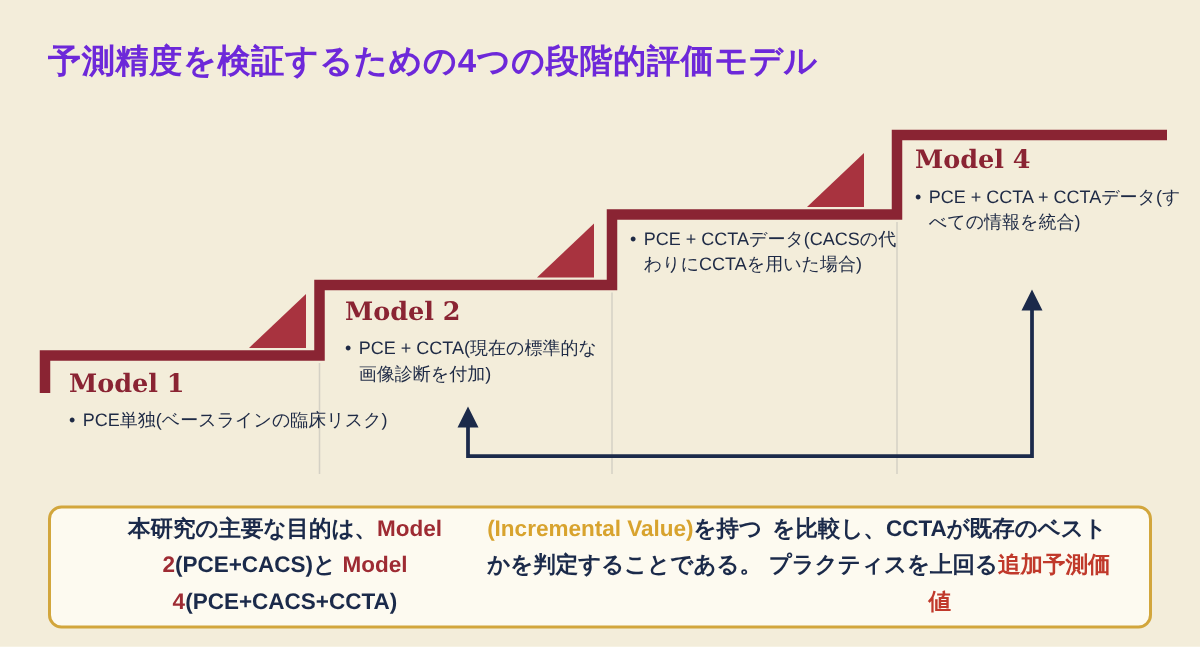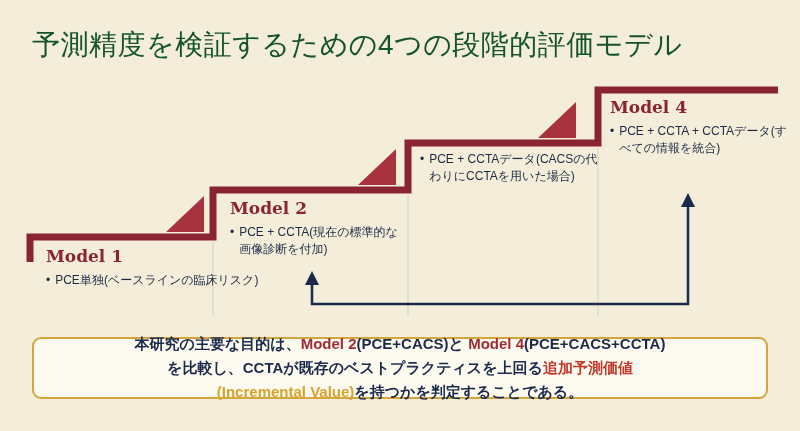--- a/index.html
+++ b/index.html
@@ -5,45 +5,45 @@
   html,body { margin:0; padding:0; }
   .slide {
     position:relative;
     width:800px; height:431px;
     background:#f3edda;
     overflow:hidden;
     font-family:"Liberation Sans", sans-serif;
   }
   .slide-title {
     position:absolute; left:32px; top:26px;
-    font-size:28px; font-weight:normal;
-    color:#14532d; letter-spacing:0.5px;
+    font-size:22px; font-weight:bold;
+    color:#6d28d9; letter-spacing:0.5px;
   }
   .stair-svg { position:absolute; left:0; top:0; }
   .model-block { position:absolute; }
   .model-heading {
     font-family:"DejaVu Serif","Liberation Serif",serif;
     font-weight:bold; font-size:17px; color:#8a2433;
     margin-bottom:6px;
   }
   .model-desc {
     display:flex; gap:5px;
     font-size:12px; line-height:1.45; color:#1e2a45;
   }
   .bullet { color:#1e2a45; flex:0 0 auto; }
   .m1 { left:46px;  top:246px; width:215px; }
   .m2 { left:230px; top:198px; width:172px; }
   .m3 { left:420px; top:151px; width:180px; }
   .m4 { left:610px; top:97px;  width:178px; }
   .summary-box {
-    position:absolute; left:32px; right:32px; top:337px; height:62px;
+    position:absolute; left:32px; right:32px; top:337px; height:82px;
     background:#fdfaf0;
     border:2px solid #d2a63c;
     border-radius:9px;
-    display:flex; flex-direction:column; justify-content:center;
+    display:flex; flex-direction:row; justify-content:center;
     text-align:center;
     font-weight:bold; font-size:15px; line-height:1.62;
     color:#1b2a4a;
     padding:2px 22px; box-sizing:border-box;
   }
   .seg-navy   { color:#1b2a4a; }
   .seg-maroon { color:#9e2b33; }
   .seg-red    { color:#c0392b; }
   .seg-gold   { color:#d8a32e; }
 </style>
@@ -100,20 +100,20 @@
       <span class="bullet">•</span>
       <span>PCE + CCTA + CCTAデータ(すべての情報を統合)</span>
     </div>
   </div>
 
   <div class="summary-box">
     <div>
       <span class="seg-navy">本研究の主要な目的は、</span><span class="seg-maroon">Model 2</span><span class="seg-navy">(PCE+CACS)と </span><span class="seg-maroon">Model 4</span><span class="seg-navy">(PCE+CACS+CCTA)</span>
     </div>
     <div>
-      <span class="seg-navy">を比較し、CCTAが既存のベストプラクティスを上回る</span><span class="seg-red">追加予測価値</span>
+      <span class="seg-gold">(Incremental Value)</span><span class="seg-navy">を持つかを判定することである。</span>
     </div>
     <div>
-      <span class="seg-gold">(Incremental Value)</span><span class="seg-navy">を持つかを判定することである。</span>
+      <span class="seg-navy">を比較し、CCTAが既存のベストプラクティスを上回る</span><span class="seg-red">追加予測価値</span>
     </div>
   </div>
 
 </div>
 
 </body></html>

